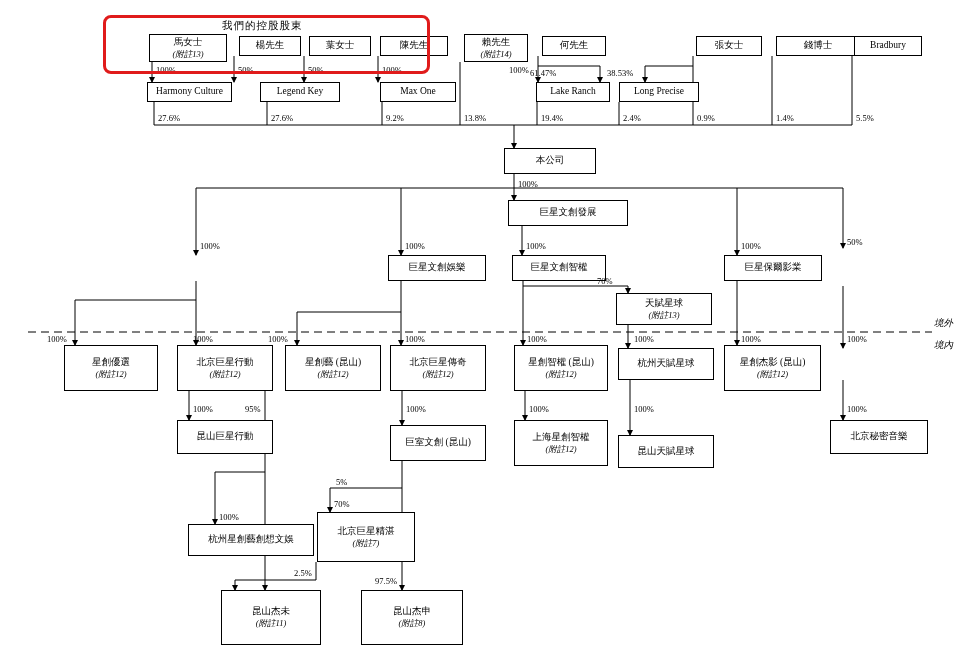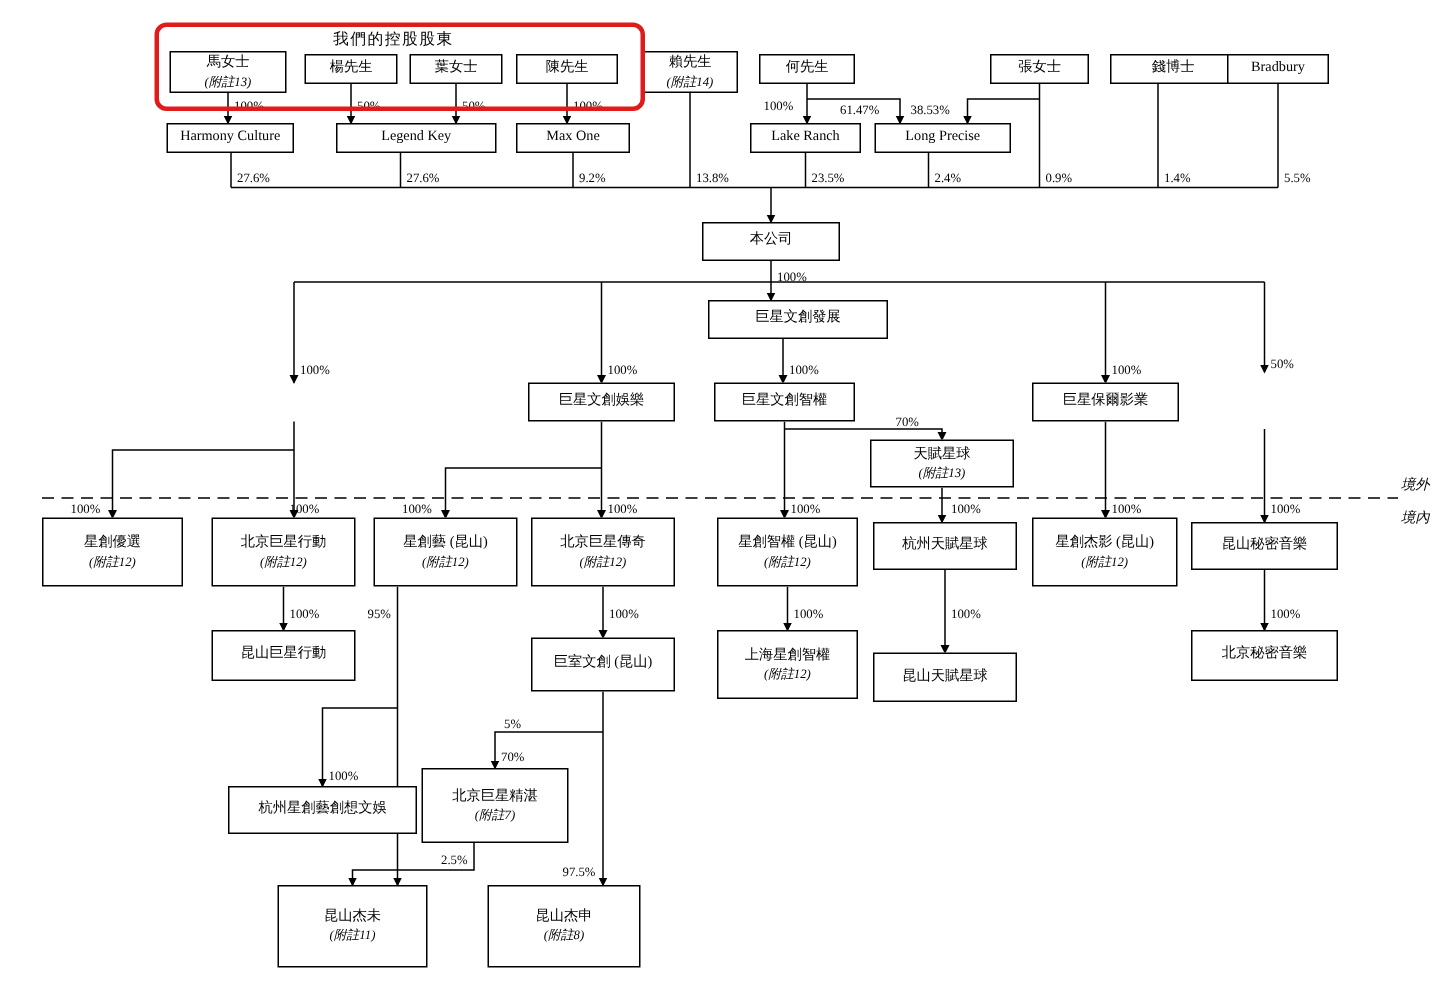--- a/index.html
+++ b/index.html
@@ -1,21 +1,21 @@
 <!DOCTYPE html>
 <html><head>
 <meta charset="utf-8">
 <style>
   html,body{margin:0;padding:0;background:#fff;}
   .stage{position:relative;width:969px;height:659px;background:#fff;overflow:hidden;
          font-family:"Liberation Serif","DejaVu Serif",serif;color:#000;}
   svg.lines{position:absolute;left:0;top:0;z-index:1;}
   .box{position:absolute;border:1px solid #000;background:#fff;box-sizing:border-box;
        display:flex;flex-direction:column;align-items:center;justify-content:center;
-       text-align:center;font-size:9.5px;line-height:1.25;z-index:2;padding:1px 2px;}
+       text-align:center;font-size:9.5px;line-height:1.25;z-index:2;padding:1px 2px;margin-left:36px;}
   .box .note{font-style:italic;font-size:8.5px;}
   .pct{position:absolute;font-size:8.5px;white-space:nowrap;z-index:3;}
   .title{position:absolute;font-size:10.5px;letter-spacing:1px;z-index:4;}
   .redbox{position:absolute;border:3px solid #e01b1b;border-radius:8px;z-index:4;pointer-events:none;}
   .region{position:absolute;font-size:9.5px;z-index:3;font-style:italic;}
 </style>
 </head>
 <body>
 
 <div class="stage">
@@ -107,30 +107,30 @@
   <div class="box" style="left:740px;top:36px;width:84px;height:20px">
       <span>錢博士</span>
     </div>
   <div class="box" style="left:818px;top:36px;width:68px;height:20px">
       <span>Bradbury</span>
     </div>
 
   <div class="box" style="left:111px;top:82px;width:85px;height:20px">
       <span>Harmony Culture</span>
     </div>
-  <div class="box" style="left:224px;top:82px;width:107px;height:20px">
+  <div class="box" style="left:224px;top:82px;width:80px;height:20px">
       <span>Legend Key</span>
     </div>
   <div class="box" style="left:344px;top:82px;width:76px;height:20px">
       <span>Max One</span>
     </div>
   <div class="box" style="left:500px;top:82px;width:74px;height:20px">
       <span>Lake Ranch</span>
     </div>
-  <div class="box" style="left:583px;top:82px;width:91px;height:20px">
+  <div class="box" style="left:583px;top:82px;width:80px;height:20px">
       <span>Long Precise</span>
     </div>
 
   <div class="box" style="left:468px;top:148px;width:92px;height:26px">
       <span>本公司</span>
     </div>
   <div class="box" style="left:472px;top:200px;width:120px;height:26px">
       <span>巨星文創發展</span>
     </div>
 
@@ -167,23 +167,20 @@
   <div class="box" style="left:478px;top:345px;width:94px;height:46px">
       <span>星創智權 (昆山)</span>
       <span class="note">(附註12)</span>
     </div>
   <div class="box" style="left:582px;top:348px;width:96px;height:32px">
       <span>杭州天賦星球</span>
     </div>
   <div class="box" style="left:688px;top:345px;width:97px;height:46px">
       <span>星創杰影 (昆山)</span>
       <span class="note">(附註12)</span>
-    </div>
-  <div class="box" style="left:794px;top:348px;width:98px;height:32px">
-      <span>昆山秘密音樂</span>
     </div>
 
   <div class="box" style="left:354px;top:425px;width:96px;height:36px">
       <span>巨室文創 (昆山)</span>
     </div>
   <div class="box" style="left:141px;top:420px;width:96px;height:34px">
       <span>昆山巨星行動</span>
     </div>
   <div class="box" style="left:478px;top:420px;width:94px;height:46px">
       <span>上海星創智權</span>
@@ -210,27 +207,27 @@
   <div class="box" style="left:325px;top:590px;width:102px;height:55px">
       <span>昆山杰申</span>
       <span class="note">(附註8)</span>
     </div>
 
   <span class="pct" style="left:156px;top:65px">100%</span>
   <span class="pct" style="left:238px;top:65px">50%</span>
   <span class="pct" style="left:308px;top:65px">50%</span>
   <span class="pct" style="left:382px;top:65px">100%</span>
   <span class="pct" style="left:509px;top:65px">100%</span>
-  <span class="pct" style="left:560px;top:68px">61.47%</span>
+  <span class="pct" style="left:530px;top:68px">61.47%</span>
   <span class="pct" style="left:607px;top:68px">38.53%</span>
   <span class="pct" style="left:158px;top:113px">27.6%</span>
   <span class="pct" style="left:271px;top:113px">27.6%</span>
   <span class="pct" style="left:386px;top:113px">9.2%</span>
   <span class="pct" style="left:464px;top:113px">13.8%</span>
-  <span class="pct" style="left:541px;top:113px">23.5%</span>
+  <span class="pct" style="left:541px;top:113px">19.4%</span>
   <span class="pct" style="left:623px;top:113px">2.4%</span>
   <span class="pct" style="left:697px;top:113px">0.9%</span>
   <span class="pct" style="left:776px;top:113px">1.4%</span>
   <span class="pct" style="left:856px;top:113px">5.5%</span>
   <span class="pct" style="left:518px;top:179px">100%</span>
   <span class="pct" style="left:200px;top:241px">100%</span>
   <span class="pct" style="left:405px;top:241px">100%</span>
   <span class="pct" style="left:526px;top:241px">100%</span>
   <span class="pct" style="left:741px;top:241px">100%</span>
   <span class="pct" style="left:847px;top:237px">50%</span>

